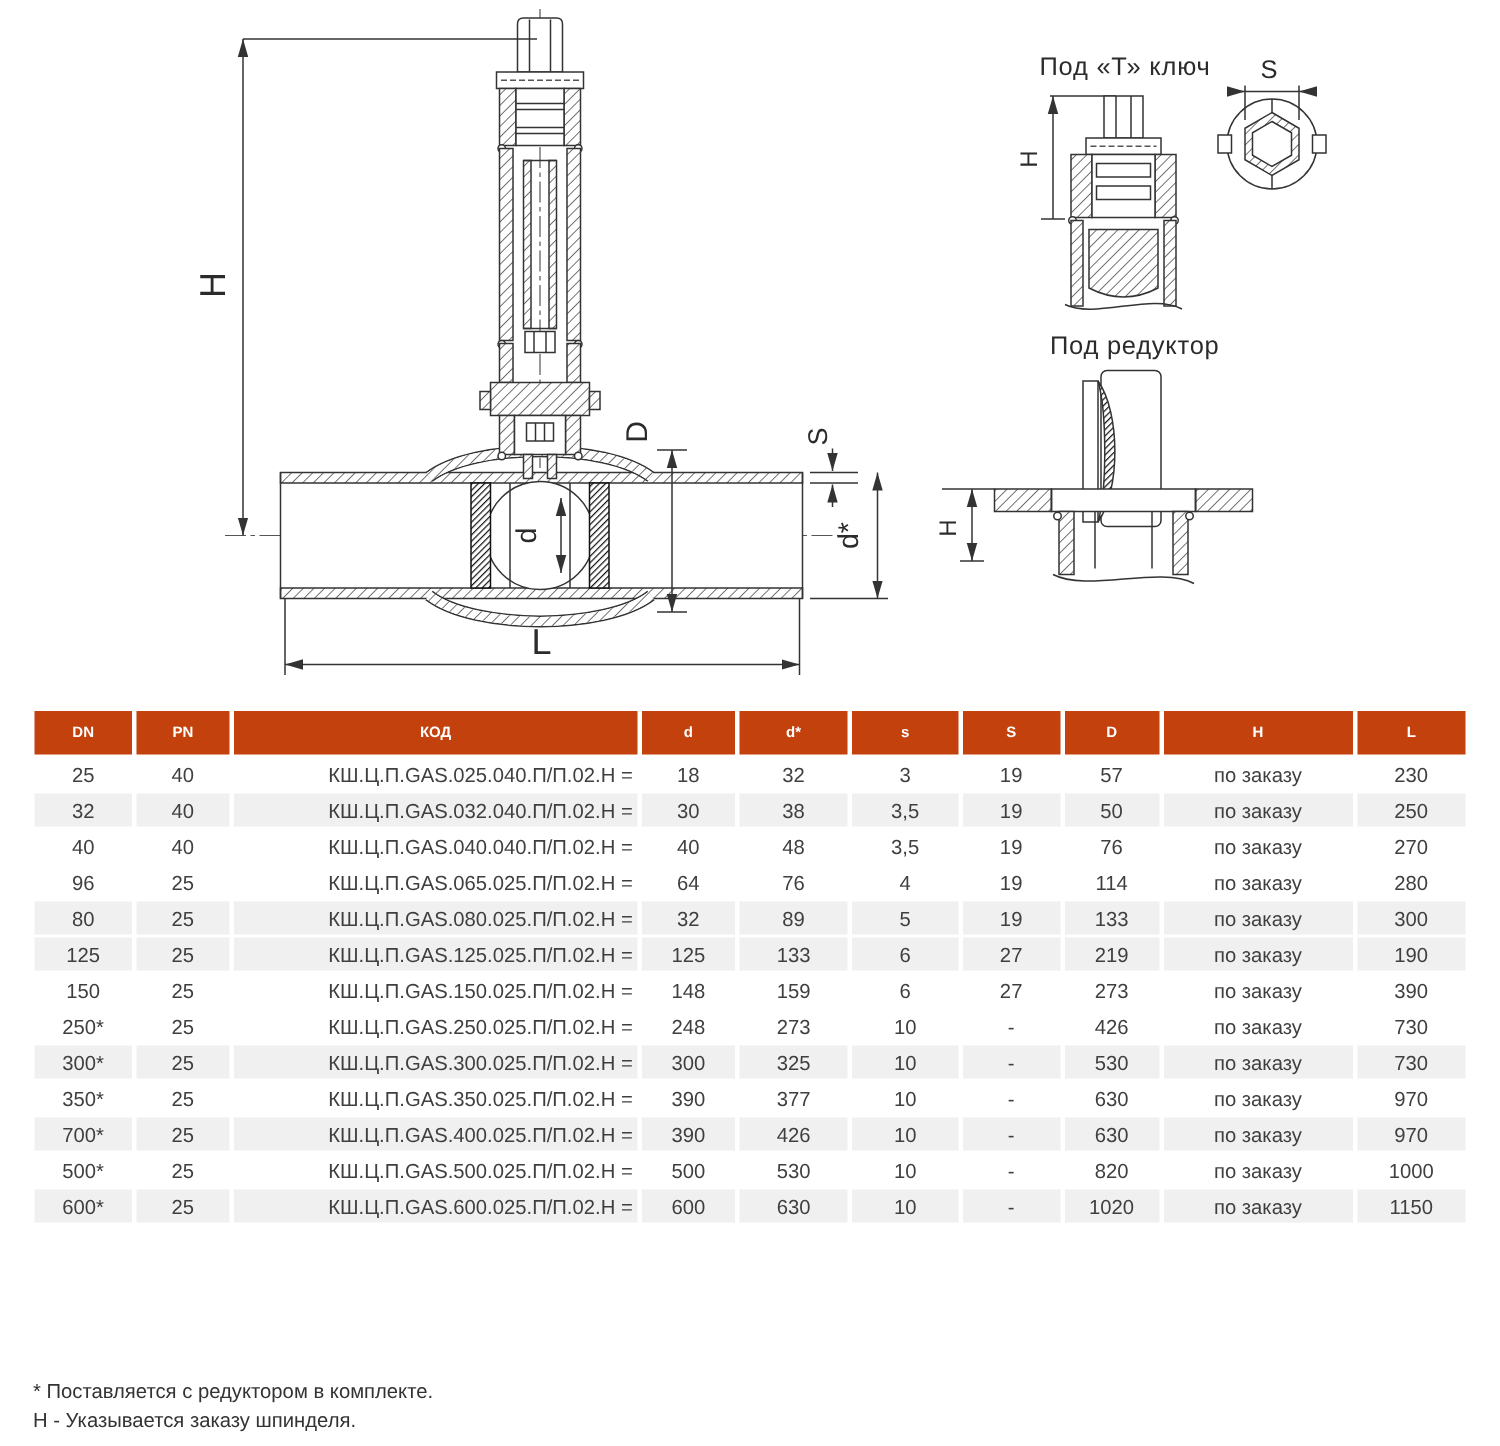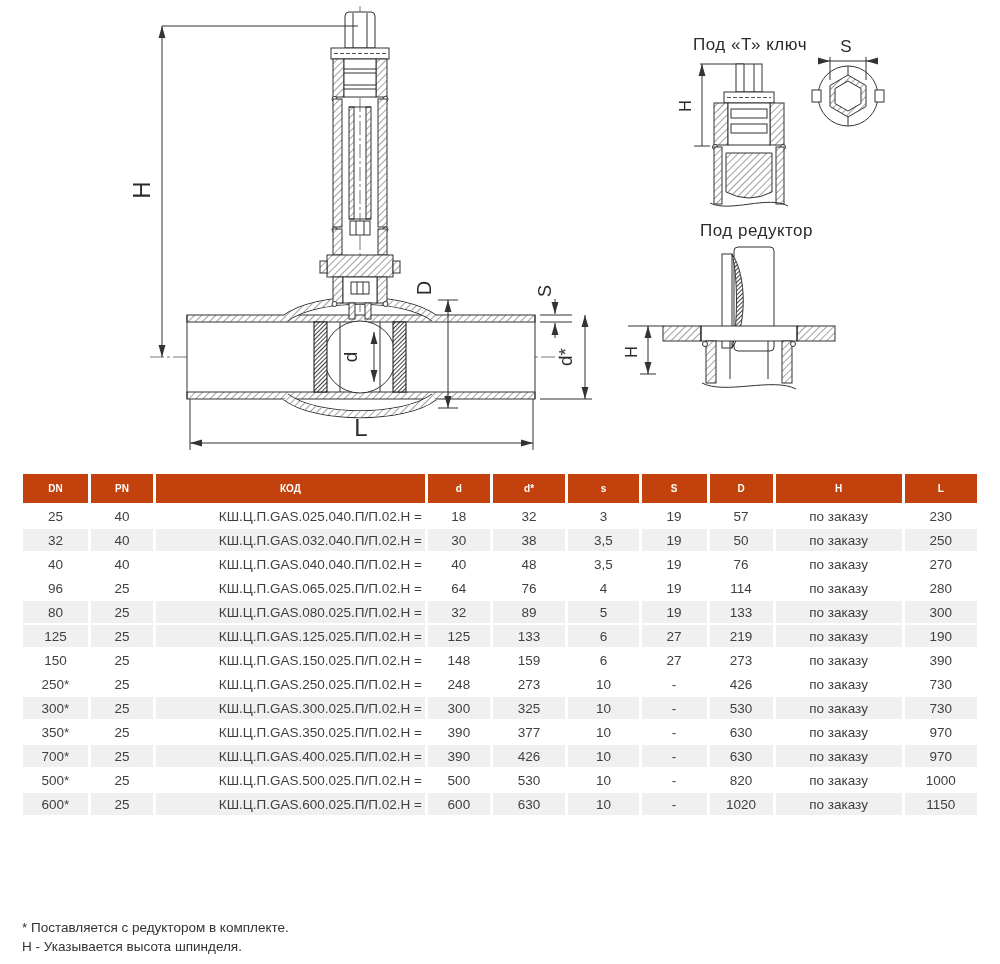--- a/index.html
+++ b/index.html
@@ -388,16 +388,16 @@
             <td>1020</td>
             <td>по заказу</td>
             <td>1150</td>
           </tr>
         </tbody>
     </table>
   </div>
 
   <div class="footnotes">
     <div>* Поставляется с редуктором в комплекте.</div>
-    <div>Н - Указывается высота шпинделя.</div>
+    <div>Н - Указывается заказу шпинделя.</div>
   </div>
 
 </div>
 
 </body></html>

